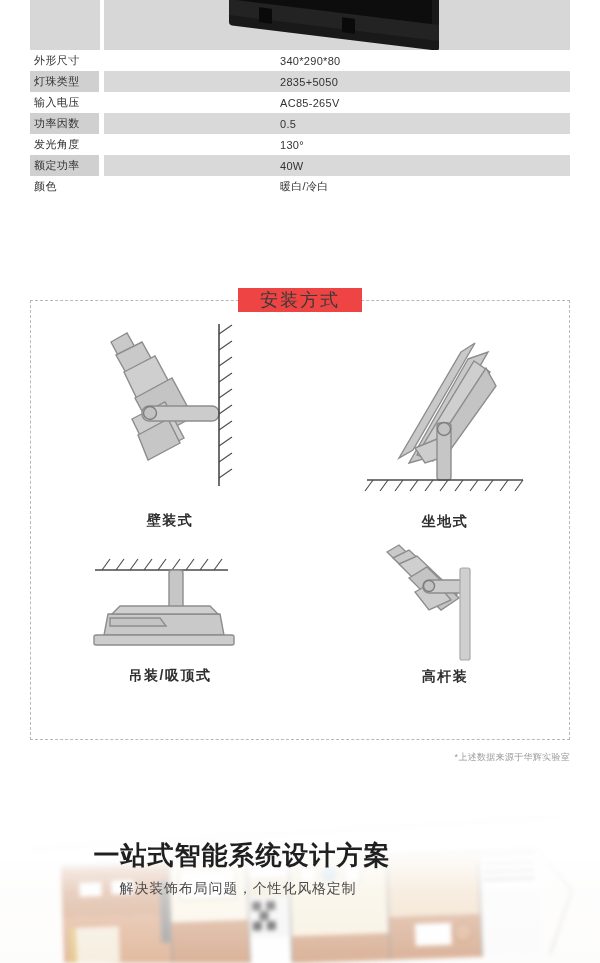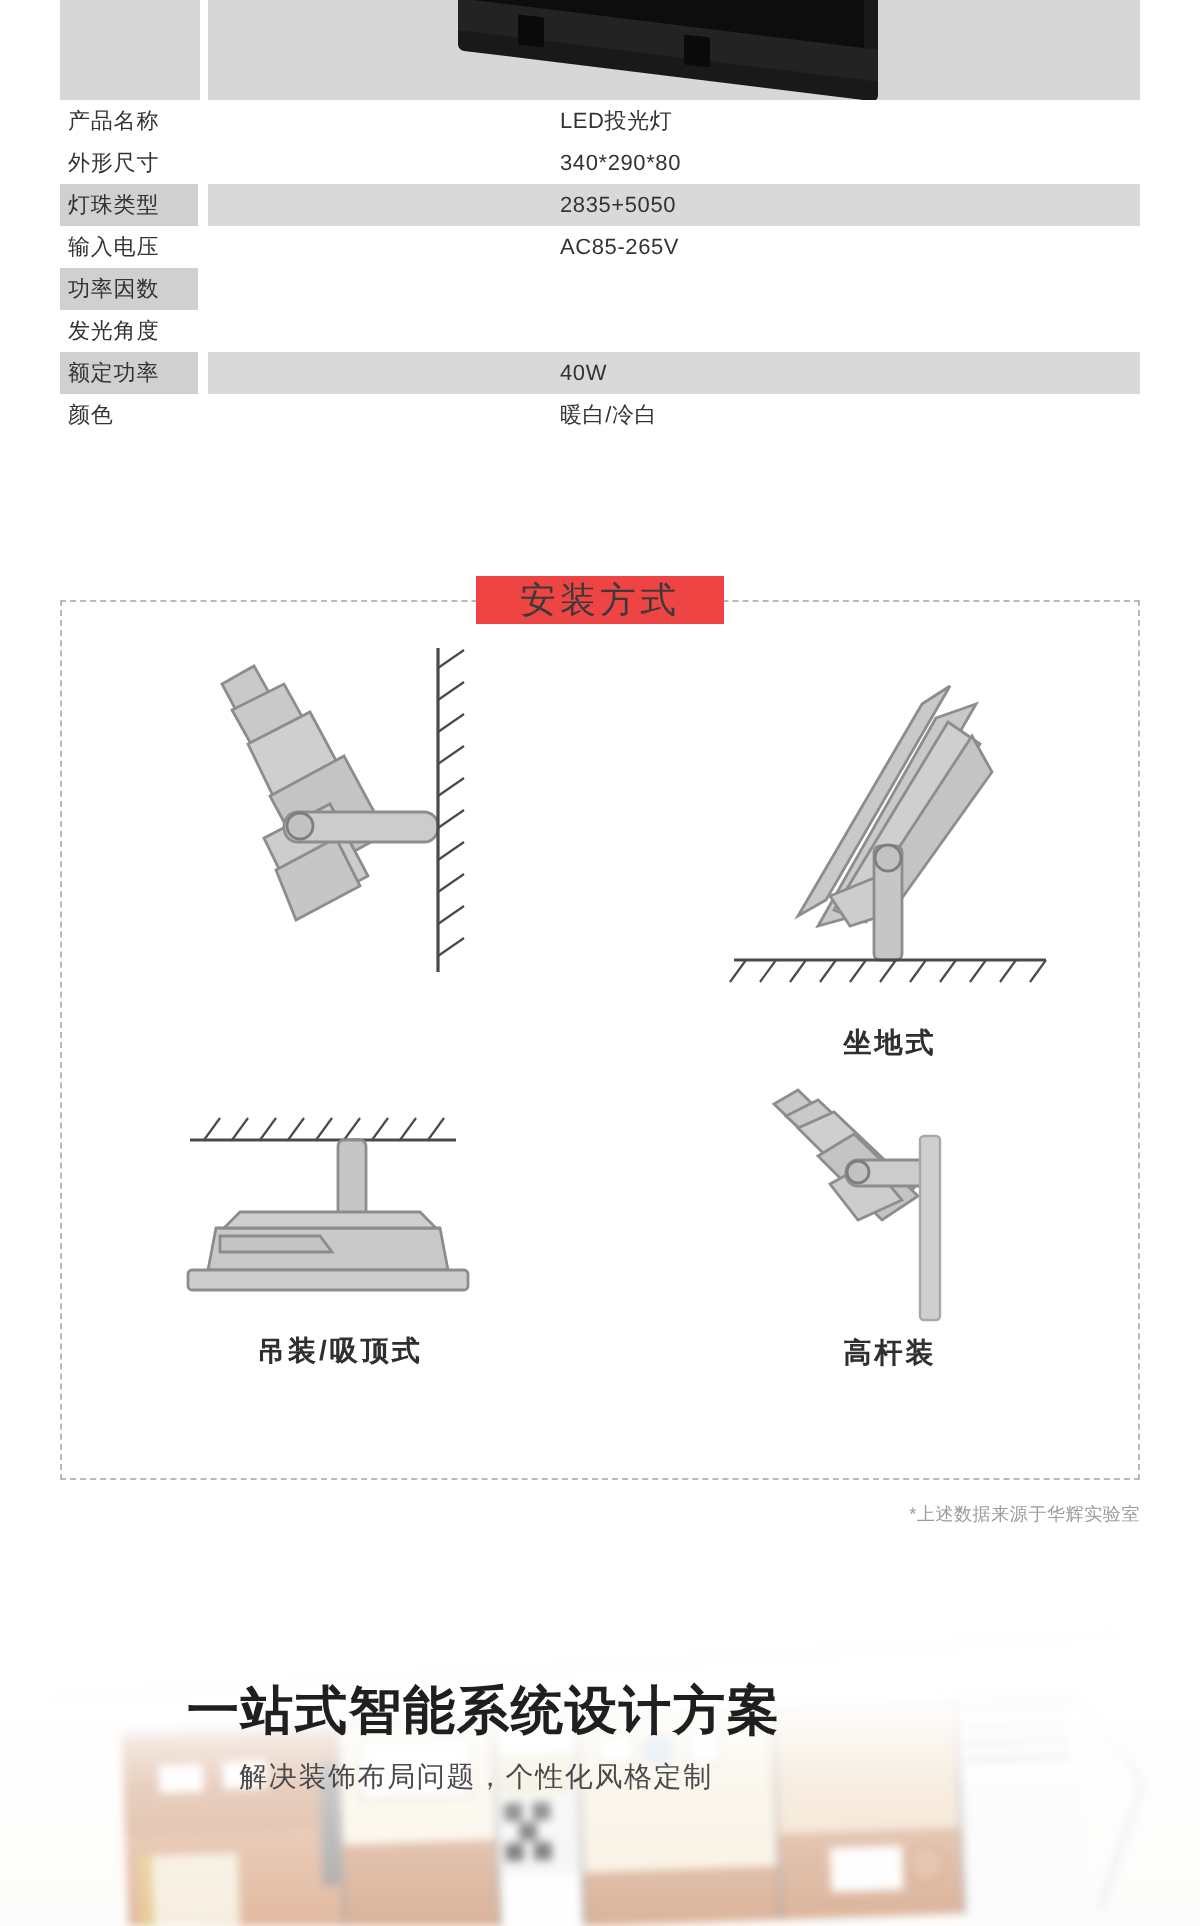--- a/index.html
+++ b/index.html
@@ -124,40 +124,38 @@
         <div class="lamp-edge"></div>
 
         <div class="lamp-foot f1"></div>
         <div class="lamp-foot f2"></div>
       </div>
     </div>
   </div>
 
   <div class="spec-table">
     <div class="spec-row">
-      <div class="label-cell">产品名称</div>
-      <div class="value-cell">LED投光灯</div>
-    </div>
-    <div class="spec-row">
       <div class="label-cell">外形尺寸</div>
       <div class="value-cell">340*290*80</div>
     </div>
     <div class="spec-row alt">
       <div class="label-cell">灯珠类型</div>
       <div class="value-cell">2835+5050</div>
     </div>
     <div class="spec-row">
       <div class="label-cell">输入电压</div>
       <div class="value-cell">AC85-265V</div>
     </div>
     <div class="spec-row alt">
       <div class="label-cell">功率因数</div>
+      <div class="value-cell">0.5</div>
     </div>
     <div class="spec-row">
       <div class="label-cell">发光角度</div>
+      <div class="value-cell">130°</div>
     </div>
     <div class="spec-row alt">
       <div class="label-cell">额定功率</div>
       <div class="value-cell">40W</div>
     </div>
     <div class="spec-row">
       <div class="label-cell">颜色</div>
       <div class="value-cell">暖白/冷白</div>
     </div>
   </div>
@@ -184,20 +182,21 @@
         <line x1="139" y1="46" x2="152" y2="37"></line>
           <line x1="139" y1="62" x2="152" y2="53"></line>
         <line x1="139" y1="78" x2="152" y2="69"></line>
           <line x1="139" y1="94" x2="152" y2="85"></line>
         <line x1="139" y1="110" x2="152" y2="101"></line>
           <line x1="139" y1="126" x2="152" y2="117"></line>
         <line x1="139" y1="142" x2="152" y2="133"></line>
           <line x1="139" y1="158" x2="152" y2="149"></line>
       </g>
     </svg>
+    <div class="diag-label" style="top:192px;">壁装式</div>
   </div>
 
   <div class="diagram" style="left:355px; top:330px; width:180px; height:195px;">
     <svg width="180" height="165" viewBox="0 0 180 165">
       <g stroke="#8d8d8d" stroke-width="1.4" fill="#c9c9c9">
         <path d="M106 22 L120 13 L58 120 L44 128 Z"></path>
         <path d="M113 29 L133 22 L72 128 L54 133 Z"></path>
         <path d="M119 31 L135 42 L78 131 L62 125 Z" fill="#cfcfcf"></path>
         <path d="M131 38 L141 56 L86 133 L76 122 Z" fill="#c4c4c4"></path>
         <path d="M60 118 L82 109 L92 126 L70 133 Z" fill="#cdcdcd"></path>

